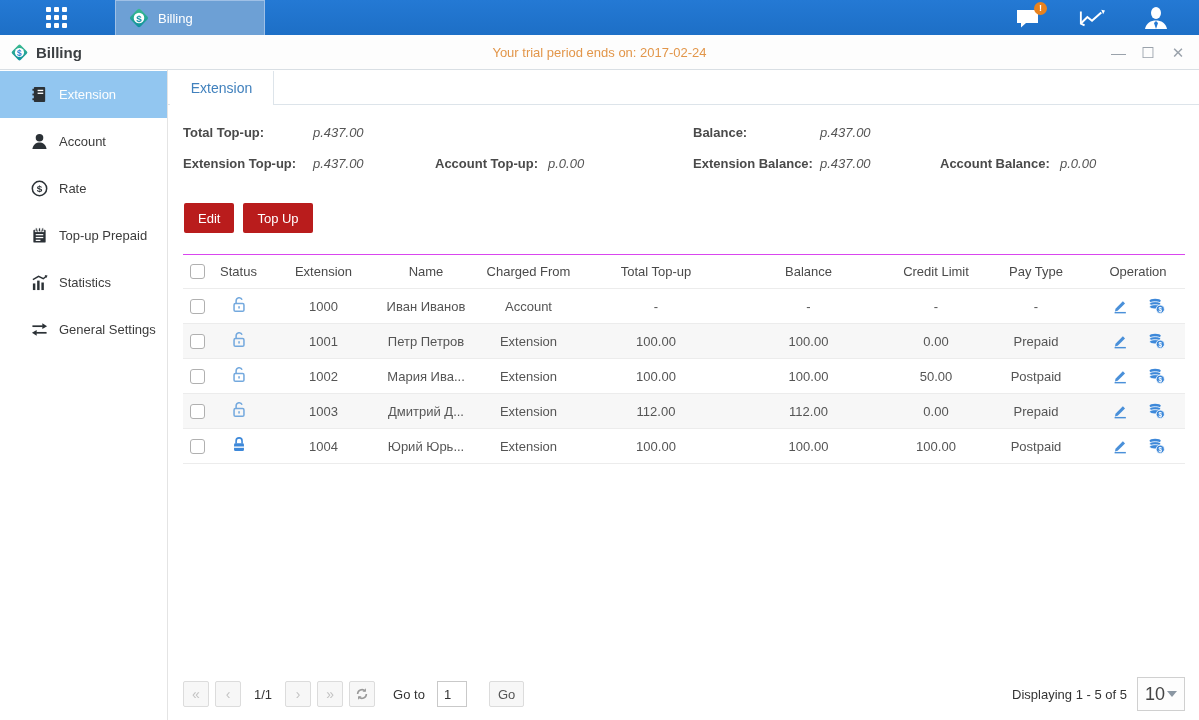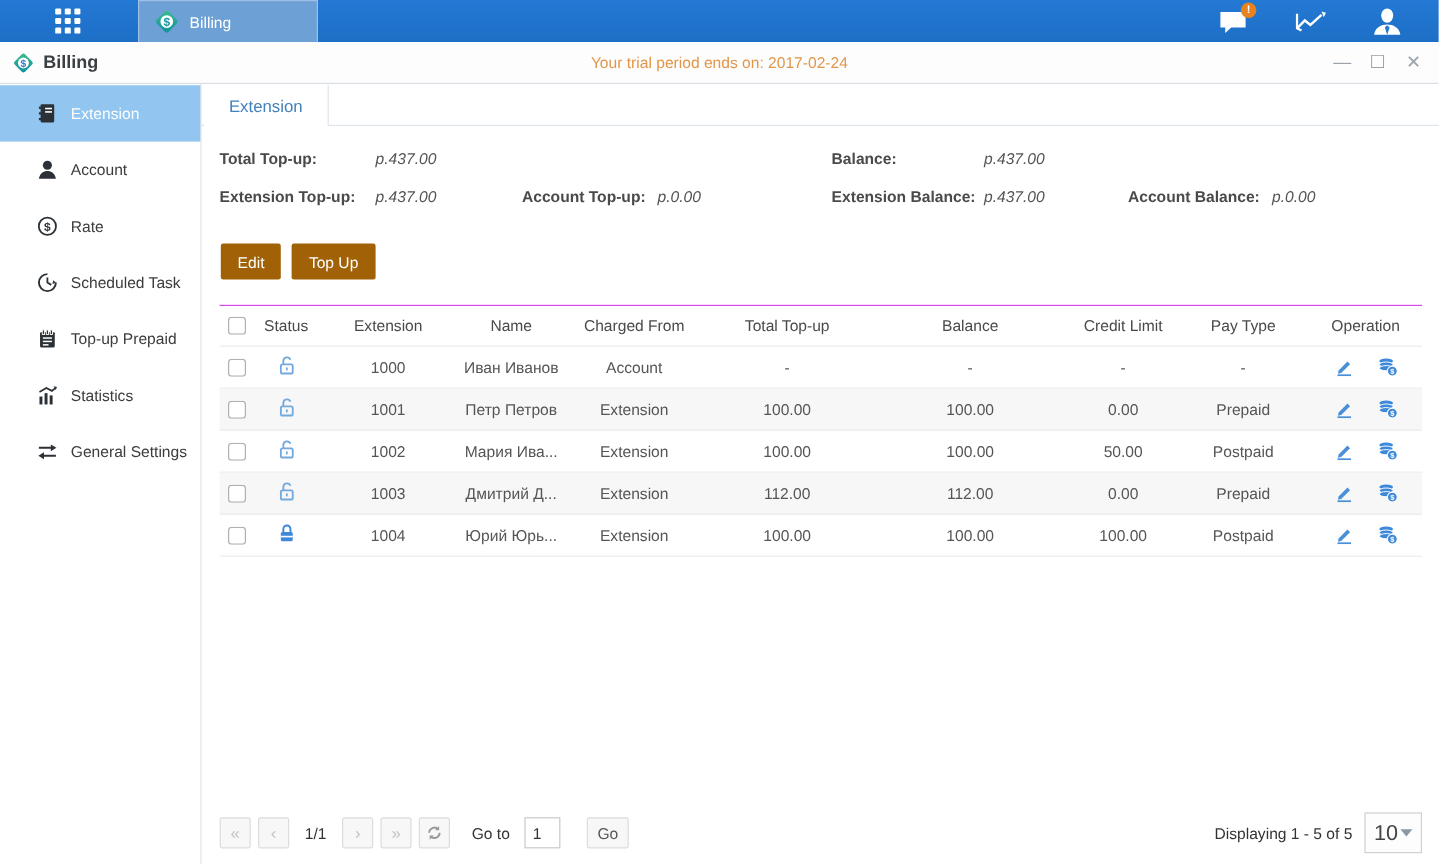--- a/index.html
+++ b/index.html
@@ -45,21 +45,21 @@
 
   
   .summary { margin:12px 0 0 15px; }
   .sum-row { display:grid; grid-template-columns:130px 122px 113px 145px 127px 120px 120px 1fr; height:31px; align-items:center; }
   .sum-label { font-size:13px; font-weight:bold; color:#4a4a4a; }
   .sum-value { font-size:13px; color:#555;font-style:italic; }
   .g5 { grid-column:5; } .g6 { grid-column:6; }
 
   
   .actions { margin:24px 0 0 16px; display:flex; gap:9px; }
-  .btn-primary { background:#a16207; color:#fff; border:none; font-size:13px; height:30px;
+  .btn-primary { background:#b91c1c; color:#fff; border:none; font-size:13px; height:30px;
     padding:0 14px; border-radius:2px; cursor:pointer; font-family:inherit; }
 
   
   .grid-table { margin:21px 0 0 15px; width:1002px; font-size:13px; color:#555; }
   .t-row { display:grid; grid-template-columns:28px 55px 115px 90px 115px 140px 165px 90px 110px 94px;
     height:35px; align-items:center; border-bottom:1px solid #ececec; }
   .t-head { border-top:1px solid #d946ef; color:#4a4a4a; }
   .t-row.alt { background:#f7f7f7; }
   .cell { text-align:center; overflow:hidden; white-space:nowrap; }
   .checkbox { width:15px; height:15px; border:1px solid #b0b0b0; border-radius:3px; background:#fff; margin:0 auto; cursor:pointer; }
@@ -187,28 +187,20 @@
     </div>
     <div class="side-item">
       <svg width="17" height="17" viewBox="0 0 18 18">
         <circle cx="9" cy="9" r="7.6" fill="none" stroke="#2b3136" stroke-width="1.6"></circle>
         <text x="9" y="13" text-anchor="middle" font-size="10.5" font-weight="bold" fill="#2b3136" font-family="Liberation Sans, sans-serif">$</text>
       </svg>
       <span>Rate</span>
     </div>
     <div class="side-item">
       <svg width="17" height="17" viewBox="0 0 18 18">
-        <path d="M9 1.5 a7.5 7.5 0 1 0 7.5 7.5" fill="none" stroke="#2b3136" stroke-width="1.7"></path>
-        <path d="M16.5 9 l-2.4 -2 -0.6 3.2 Z" fill="#2b3136"></path>
-        <path d="M9 4.5 V9 l3.4 2" fill="none" stroke="#2b3136" stroke-width="1.6"></path>
-      </svg>
-      <span>Scheduled Task</span>
-    </div>
-    <div class="side-item">
-      <svg width="17" height="17" viewBox="0 0 18 18">
         <rect x="2.5" y="3" width="13" height="13.5" rx="1" fill="#2b3136"></rect>
         <rect x="4.5" y="1" width="2" height="4" fill="#2b3136" stroke="#fff" stroke-width="0.8"></rect>
         <rect x="8" y="1" width="2" height="4" fill="#2b3136" stroke="#fff" stroke-width="0.8"></rect>
         <rect x="11.5" y="1" width="2" height="4" fill="#2b3136" stroke="#fff" stroke-width="0.8"></rect>
         <rect x="5" y="7.5" width="8" height="1.3" fill="#fff"></rect>
           <rect x="5" y="10.5" width="8" height="1.3" fill="#fff"></rect>
           <rect x="5" y="13.5" width="5" height="1.3" fill="#fff"></rect>
       </svg>
       <span>Top-up Prepaid</span>
     </div>

